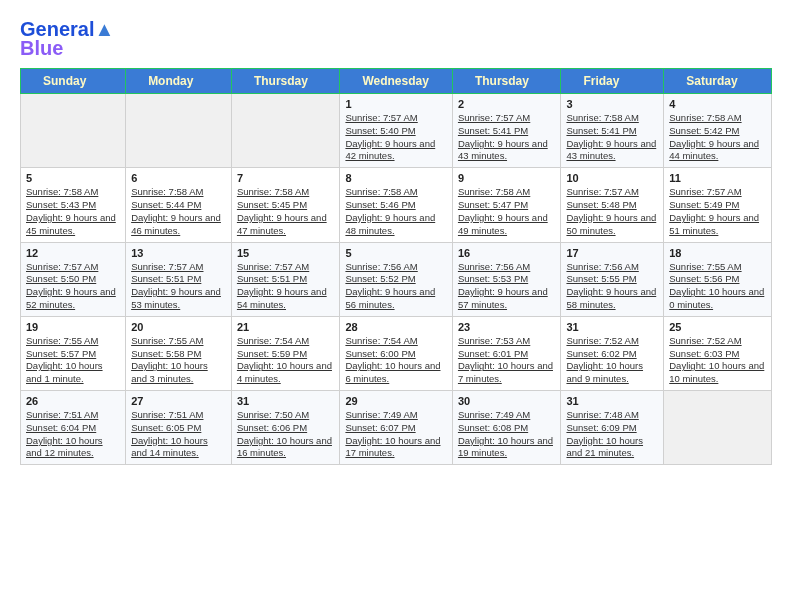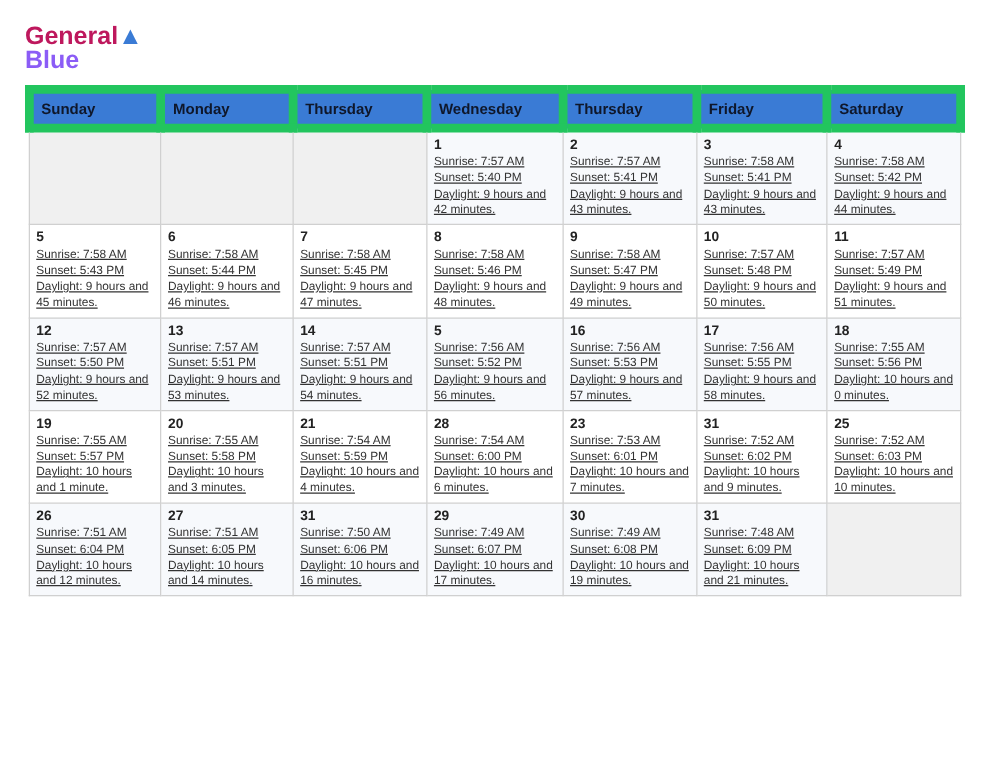--- a/index.html
+++ b/index.html
@@ -40,26 +40,26 @@
       font-size: 14px;
       color: #555;
     }
     .calendar-table {
       width: 100%;
       border-collapse: collapse;
       font-size: 10px;
     }
     .calendar-table thead tr th {
       background: #3a7bd5;
-      color: #0f172a;
+      color: #fef9c3;
       text-align: left;
-      padding: 5px 6px;
+      padding: 5px 22px;
       font-size: 12px;
       font-weight: 600;
-      border: 7px solid #22c55e;
+      border: 1px solid #22c55e;
     }
     .calendar-table tbody tr td {
       border: 1px solid #d0d0d0;
       vertical-align: top;
       padding: 4px 5px;
       width: 113px;
       min-height: 70px;
       background: #fff;
     }
     .calendar-table tbody tr:nth-child(odd) td {
@@ -85,21 +85,21 @@
     }
   </style>
 </head>
 <body>
 
 <div class="page">
   <div class="header">
     <div class="logo">
       <div style="display:flex; align-items:center; gap:4px;">
         <div style="font-size:20px; font-weight:bold; color:#1a1a2e; line-height:1.1;">
-          <span style="color:#be185d;">General</span><span style="color:#3a7bd5;">▲</span>
+          <span style="color:#1d4ed8;">General</span><span style="color:#3a7bd5;">▲</span>
         </div>
       </div>
       <div style="font-size:20px; font-weight:bold; color:#8b5cf6; line-height:1; margin-top:-2px;">
         Blue
       </div>
     </div>
     <div class="title-block">
       <div class="month-title"></div>
       <div class="location"></div>
     </div>
@@ -198,21 +198,21 @@
 Sunset: 5:50 PM
 Daylight: 9 hours and 52 minutes.</div>
           </td>
           <td>
             <div class="day-number">13</div>
             <div class="day-info" style="white-space: pre-line;">Sunrise: 7:57 AM
 Sunset: 5:51 PM
 Daylight: 9 hours and 53 minutes.</div>
           </td>
           <td>
-            <div class="day-number">14</div>
+            <div class="day-number">15</div>
             <div class="day-info" style="white-space: pre-line;">Sunrise: 7:57 AM
 Sunset: 5:51 PM
 Daylight: 9 hours and 54 minutes.</div>
           </td>
           <td>
             <div class="day-number">5</div>
             <div class="day-info" style="white-space: pre-line;">Sunrise: 7:56 AM
 Sunset: 5:52 PM
 Daylight: 9 hours and 56 minutes.</div>
           </td>

